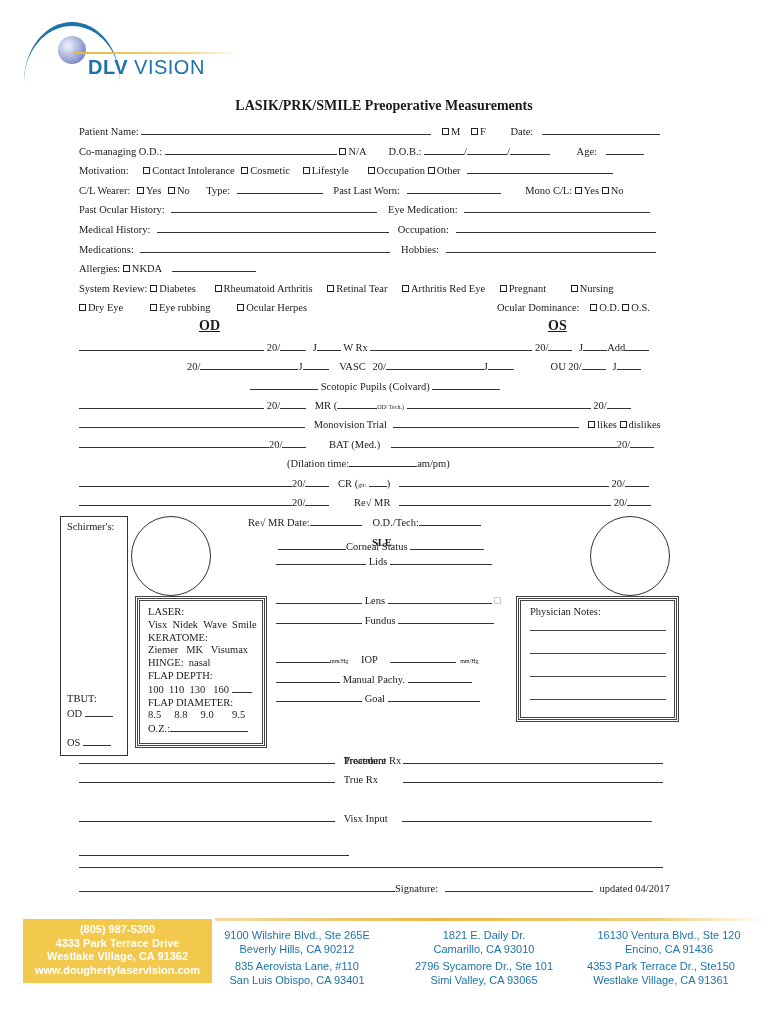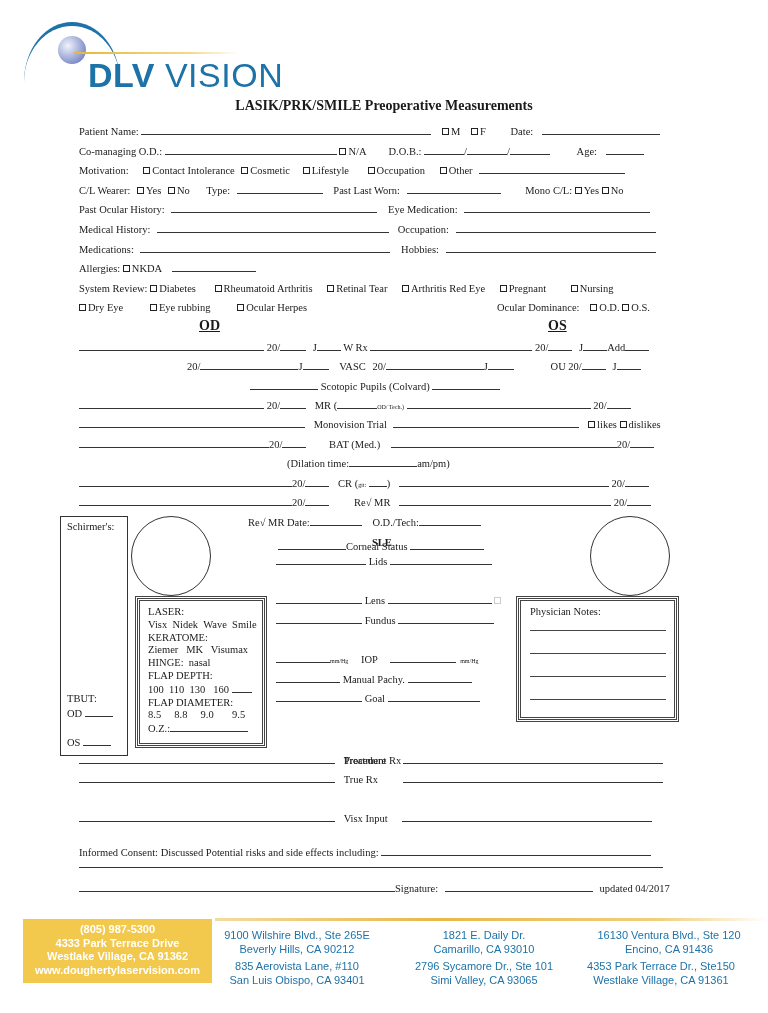--- a/index.html
+++ b/index.html
@@ -9,21 +9,21 @@
   .ln { display: inline-block; border-bottom: 1px solid #333; height: 10px; vertical-align: baseline; }
   .cb { display: inline-block; width: 7px; height: 7px; border: 1px solid #222; margin-right: 2px; vertical-align: 0px; }
   .row { position: absolute; left: 79px; height: 14px; line-height: 14px; white-space: nowrap; }
   .small { font-size: 6px; }
   .bold { font-weight: bold; }
 
   
   .logo-arc { position: absolute; left: 24px; top: 22px; width: 96px; height: 60px; border-top: 4px solid #1d72a8; border-radius: 50% 50% 0 0 / 100% 100% 0 0; }
   .logo-ball { position: absolute; left: 58px; top: 36px; width: 28px; height: 28px; border-radius: 50%; background: radial-gradient(circle at 35% 35%, #f0f3fa, #9aa6d6 55%, #5a6ab0); }
   .logo-line { position: absolute; left: 74px; top: 52px; width: 165px; height: 1.5px; background: linear-gradient(90deg, #e7b53a, #f3d98a 70%, #fff); }
-  .logo-text { position: absolute; left: 88px; top: 56px; font-family: "Liberation Sans", sans-serif; font-size: 34px; color: #1d72a8; letter-spacing: 0.5px; }
+  .logo-text { position: absolute; left: 88px; top: 56px; font-family: "Liberation Sans", sans-serif; font-size: 20px; color: #1d72a8; letter-spacing: 0.5px; }
   .logo-text b { font-weight: bold; }
 
   .title { position: absolute; left: 0; width: 768px; top: 98px; text-align: center; font-weight: bold; font-size: 14px; }
 
   .od-os { position: absolute; font-weight: bold; font-size: 14px; text-decoration: underline; }
 
   .circle { position: absolute; width: 80px; height: 80px; border: 1.3px solid #333; border-radius: 50%; }
   .box { position: absolute; border: 1px solid #333; }
   .dbox { position: absolute; border: 3px double #444; outline: 1px solid #444; outline-offset: 1px; }
 
@@ -61,21 +61,21 @@
   <span style="margin-left:24px;">Age:</span>
   <span class="ln" style="width:38px;margin-left:6px;"></span>
 </div>
 
 <div class="row" style="top:164px;">
   <span>Motivation:</span>
   <span style="margin-left:12px;"><span class="cb"></span><span>Contact Intolerance</span></span>
   <span style="margin-left:4px;"><span class="cb"></span><span>Cosmetic</span></span>
   <span style="margin-left:10px;"><span class="cb"></span><span>Lifestyle</span></span>
   <span style="margin-left:16px;"><span class="cb"></span><span>Occupation</span></span>
-  <span style="margin-left:12px;"><span class="cb"></span><span>Other</span></span>
+  <span style=""><span class="cb"></span><span>Other</span></span>
   <span class="ln" style="width:146px;margin-left:4px;"></span>
 </div>
 
 <div class="row" style="top:184px;">
   <span>C/L Wearer:</span>
   <span style="margin-left:4px;"><span class="cb"></span><span>Yes</span></span>
   <span style="margin-left:4px;"><span class="cb"></span><span>No</span></span>
   <span style="margin-left:14px;">Type:</span>
   <span class="ln" style="width:86px;margin-left:4px;"></span>
   <span style="margin-left:8px;">Past Last Worn:</span>
@@ -289,21 +289,20 @@
   <span style="margin-left:6px;">Treatment Rx</span>
   <span class="ln" style="width:250px;"></span>
 </div>
 <div class="row" style="top:812px;">
   <span class="ln" style="width:256px;"></span>
   <span style="margin-left:6px;">Visx Input</span>
   <span class="ln" style="width:250px;margin-left:12px;"></span>
 </div>
 
 <div class="row" style="top:846px;">
-  <span>Informed Consent: Discussed Potential risks and side effects including:</span>
   <span class="ln" style="width:270px;"></span>
 </div>
 <div class="abs" style="left:79px;top:867px;width:584px;border-bottom:1px solid #333;"></div>
 <div class="row" style="top:882px;">
   <span class="ln" style="width:316px;"></span><span>Signature:</span>
   <span class="ln" style="width:148px;margin-left:4px;"></span>
   <span style="margin-left:4px;">updated 04/2017</span>
 </div>
 
 <div class="footer-rule"></div>

